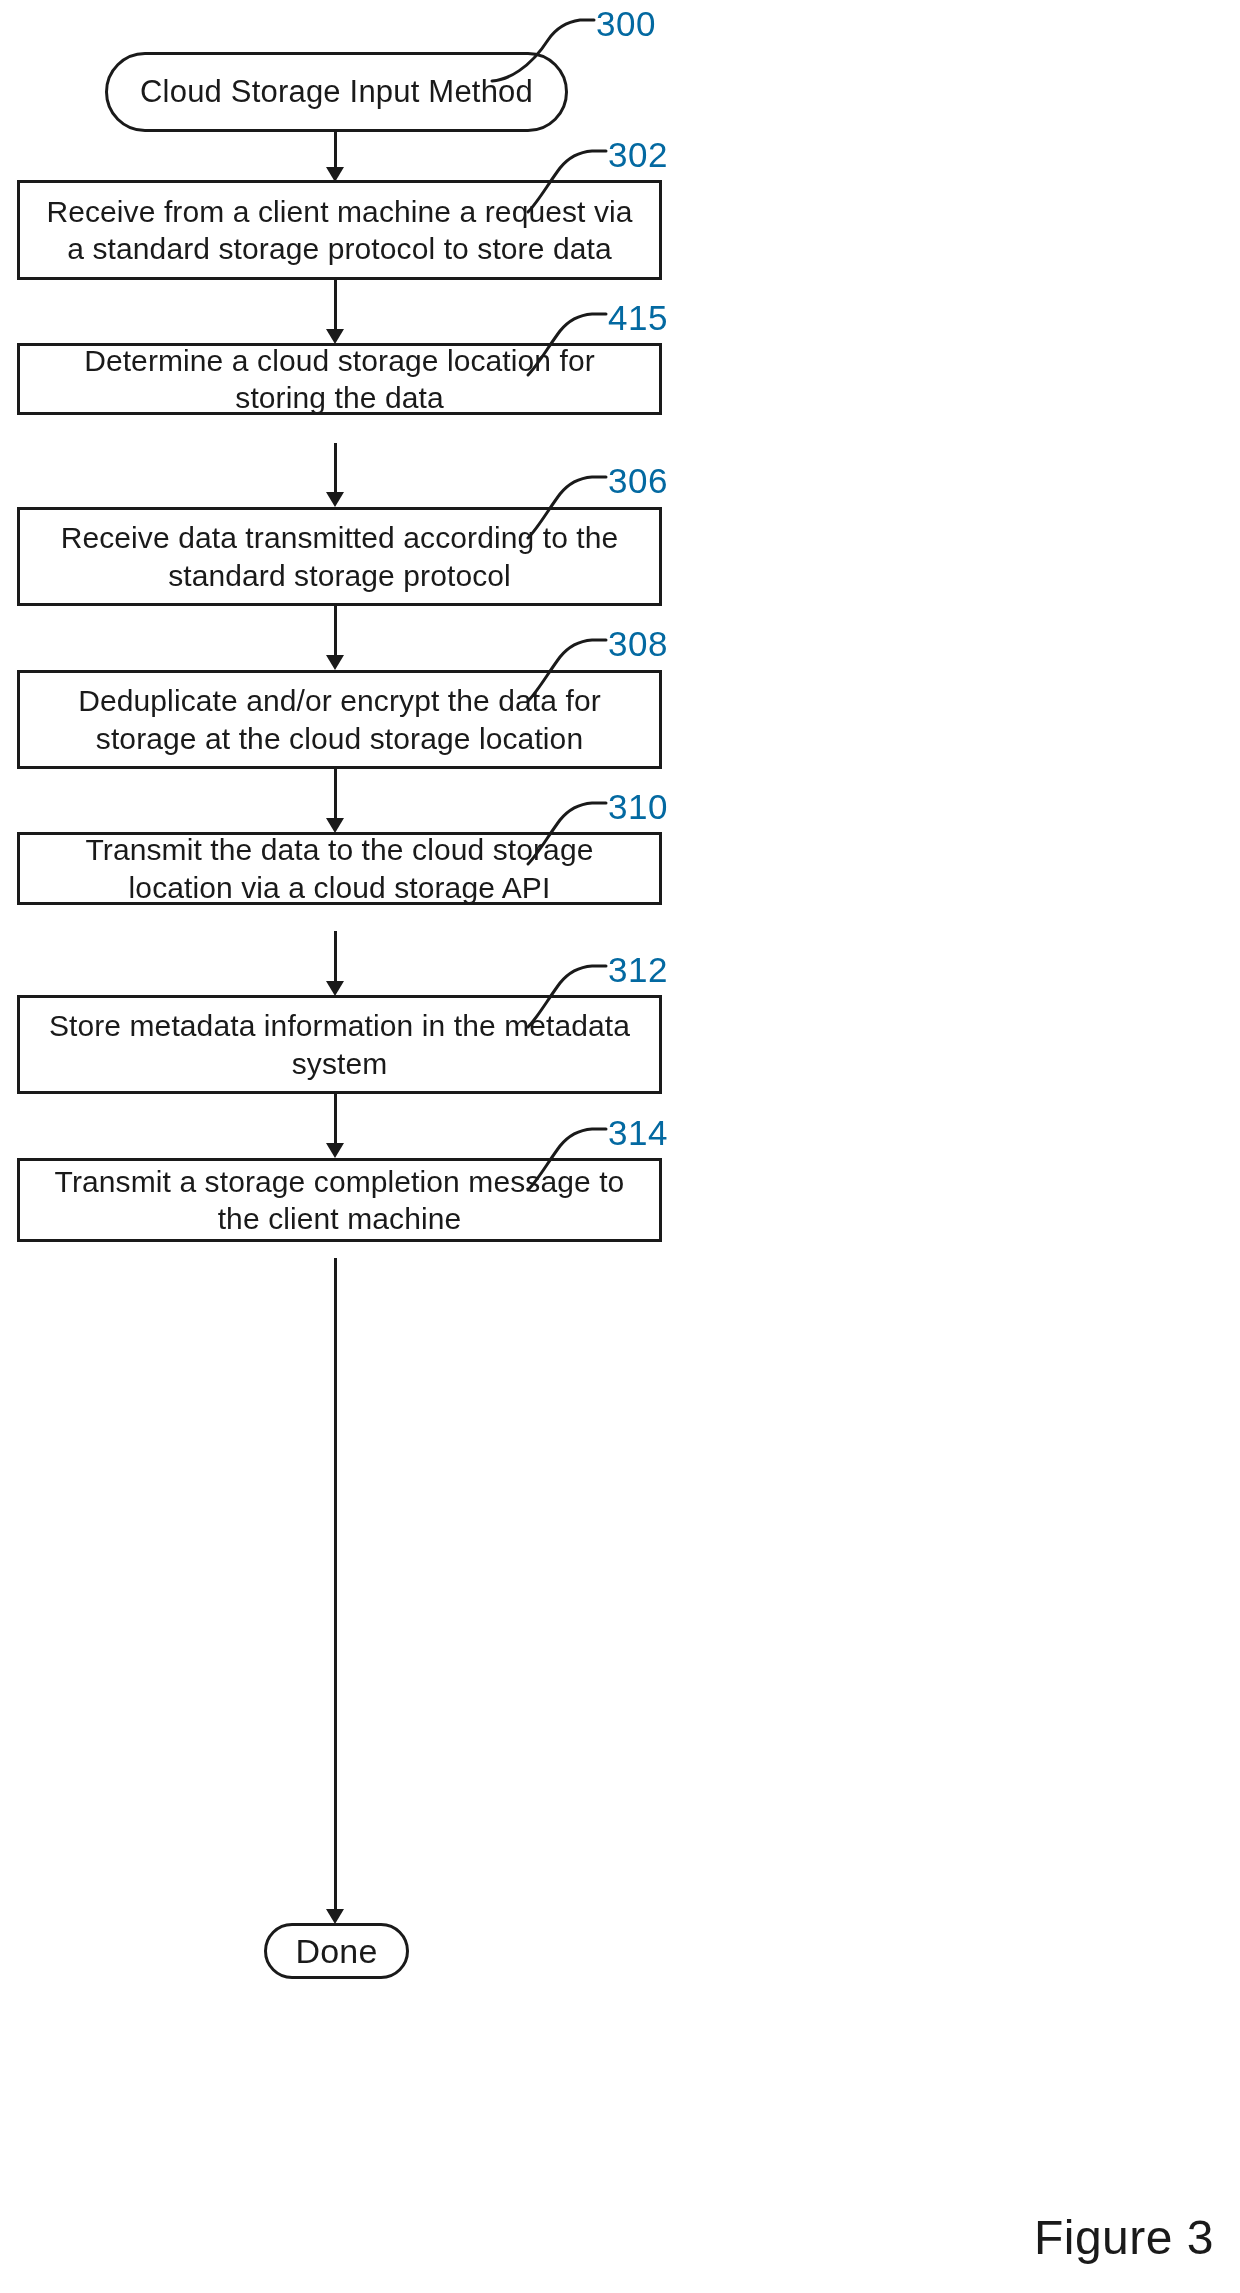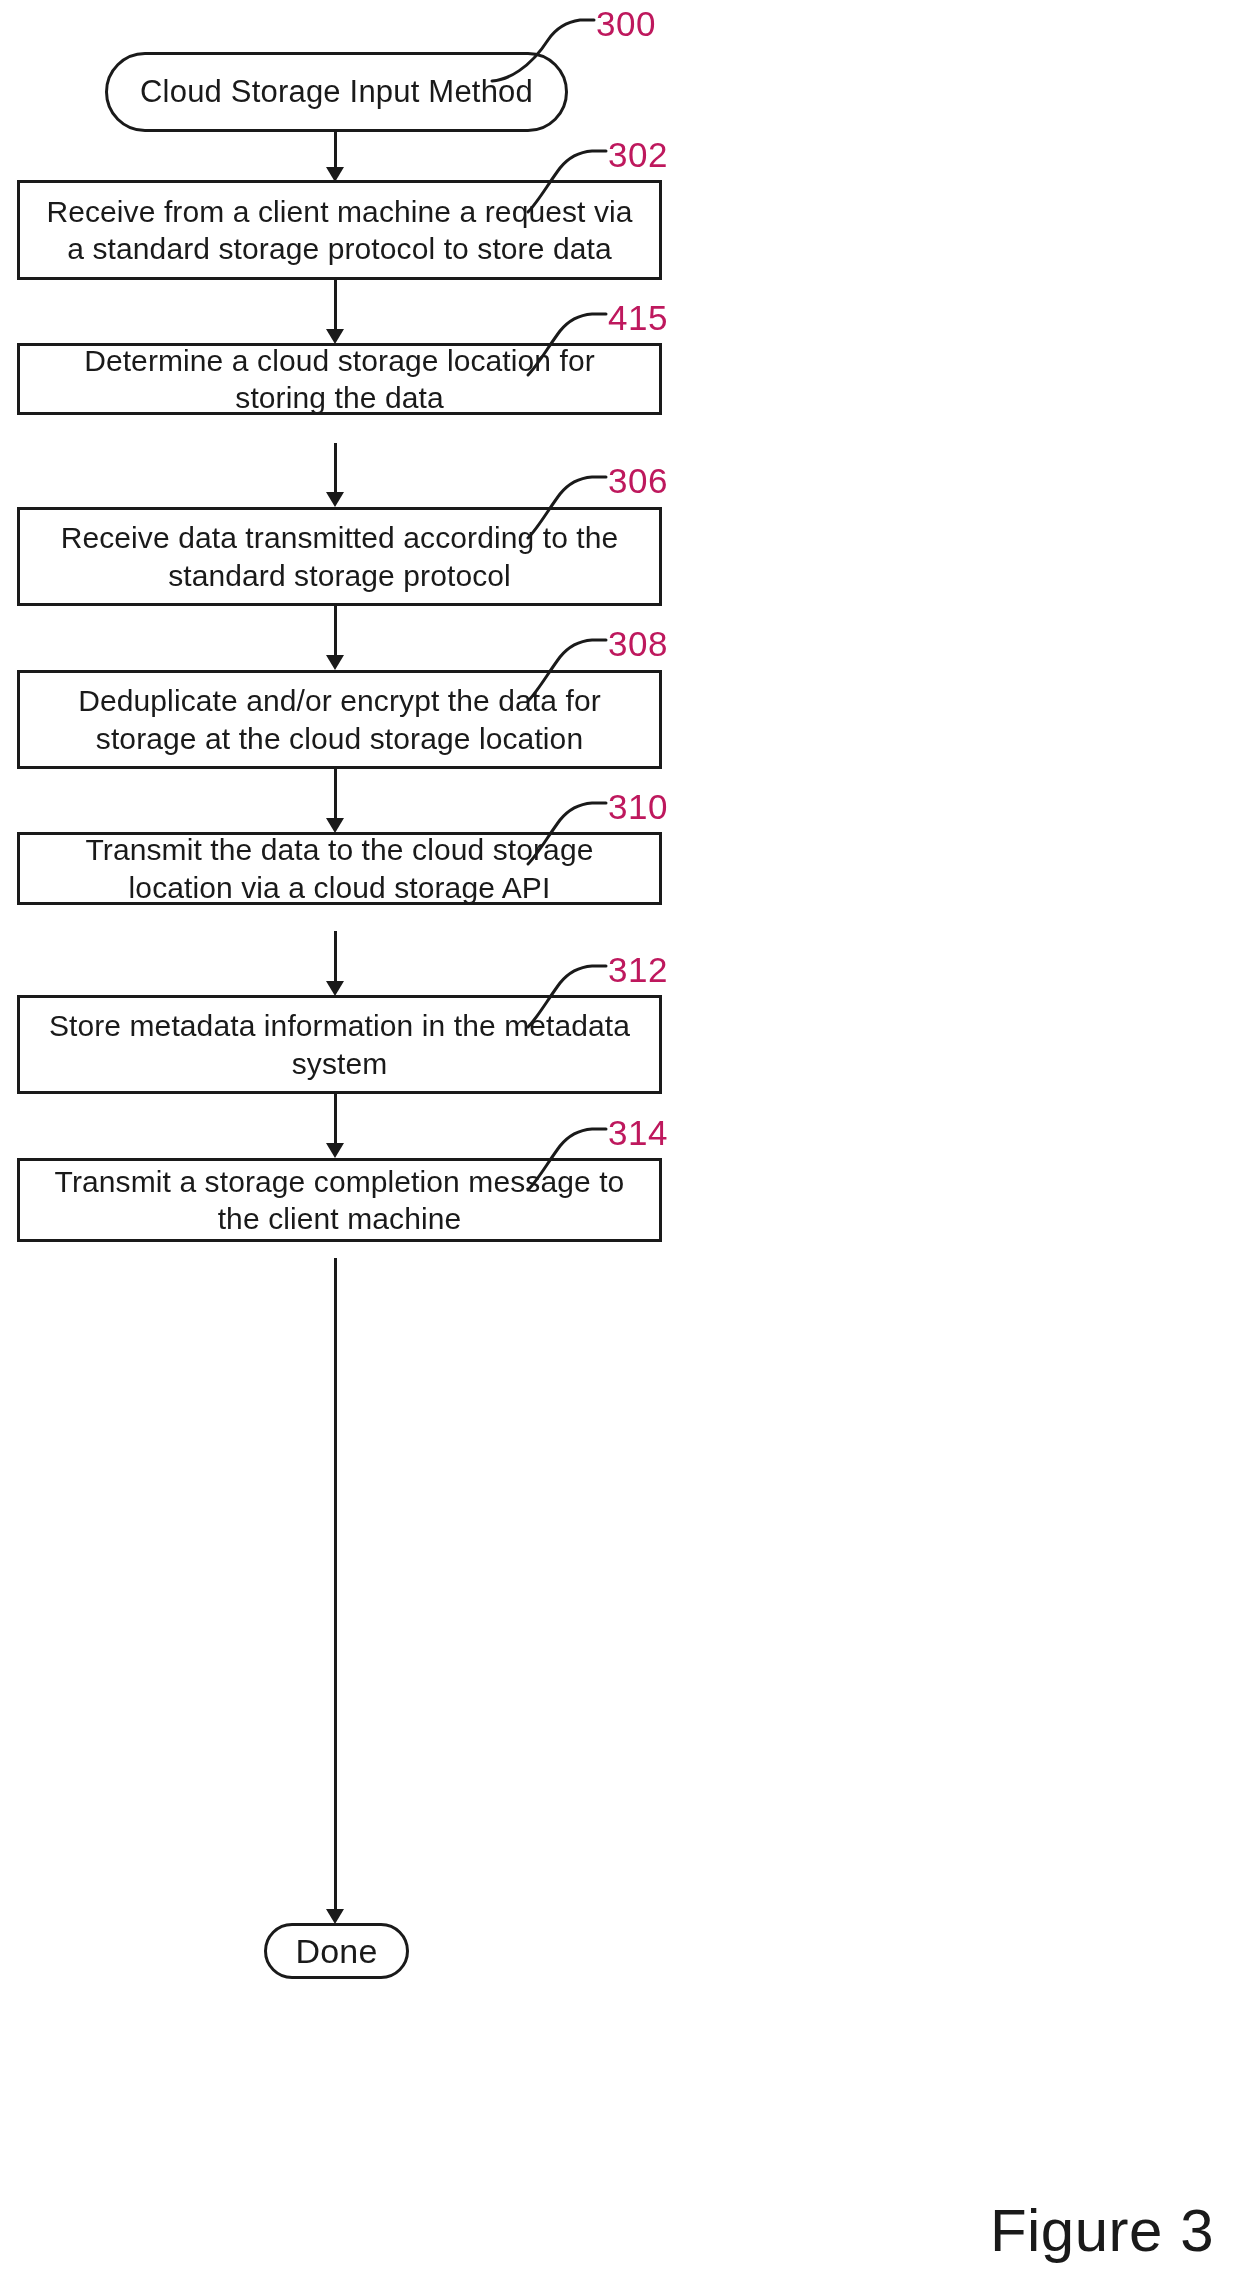--- a/index.html
+++ b/index.html
@@ -126,39 +126,39 @@
     position: absolute;
     left: 0;
     top: 0;
     overflow: visible;
   }
   .ref-label {
     position: absolute;
     font-size: 35px;
     line-height: 1;
     letter-spacing: 0.5px;
-    color: #be185d;
+    color: #0369a1;
     white-space: nowrap;
   }
 
   .ref-300 { left: 490px; top: 6px; }
   .ref-302 { left: 490px; top: 136px; }
   .ref-304 { left: 490px; top: 299px; }
   .ref-306 { left: 490px; top: 462px; }
   .ref-308 { left: 490px; top: 625px; }
   .ref-310 { left: 490px; top: 788px; }
   .ref-312 { left: 490px; top: 951px; }
   .ref-314 { left: 490px; top: 1114px; }
 
   
   .figure-caption {
     position: absolute;
     right: 26px;
     bottom: 28px;
-    font-size: 60px;
+    font-size: 48px;
     letter-spacing: 0.5px;
     color: #1a1a1a;
     white-space: nowrap;
   }
 </style>
 </head>
 <body>
 
 <div class="flow-root">
 

